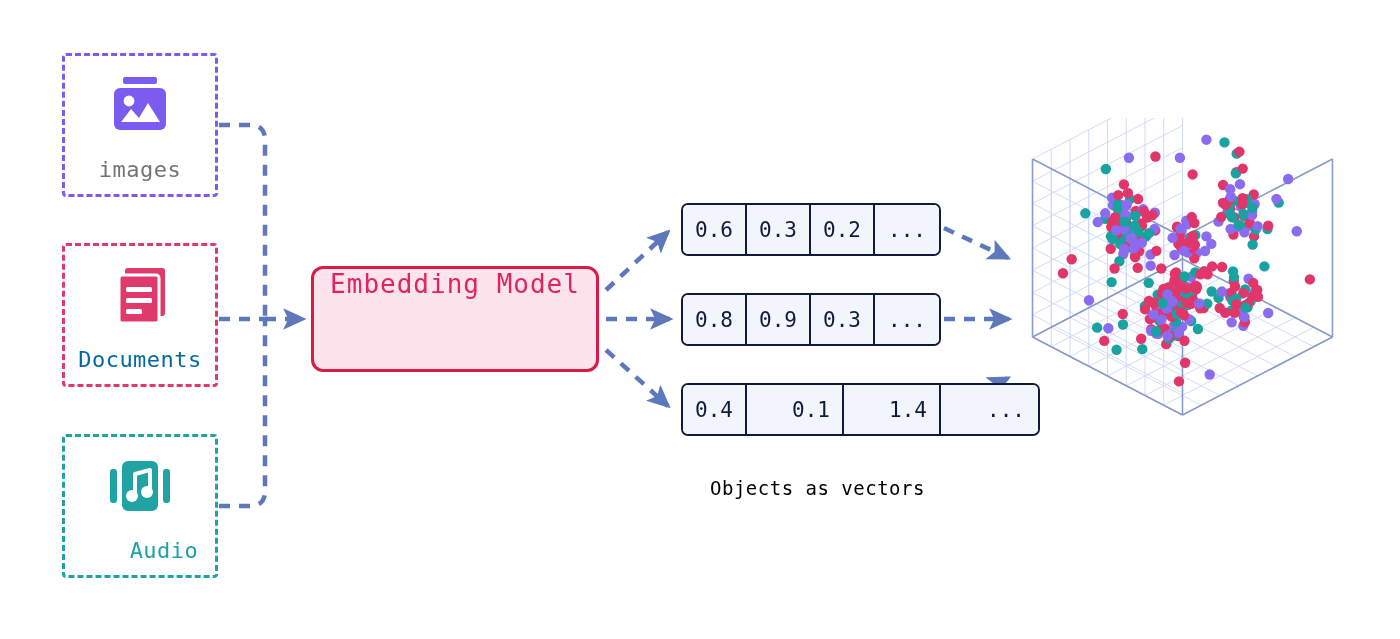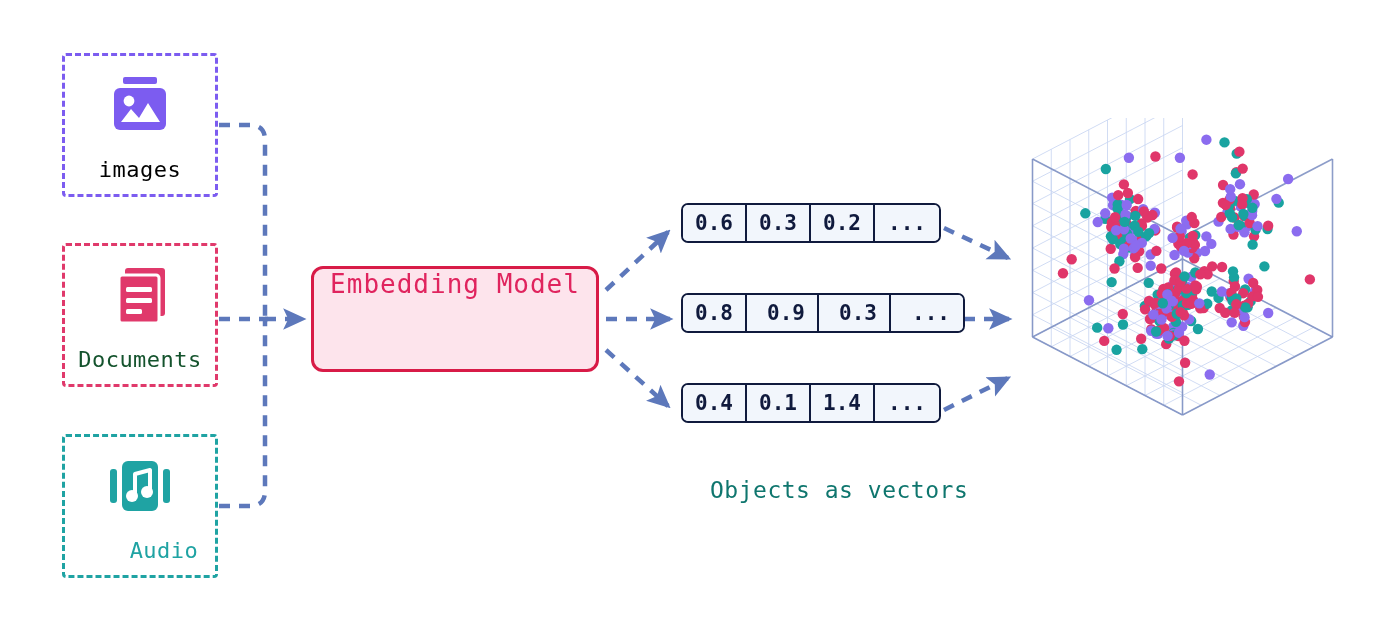--- a/index.html
+++ b/index.html
@@ -61,39 +61,38 @@
   }
 
   
   .vec-row {
     display: flex;
     box-sizing: border-box;
     border: 2px solid #101a3d;
     border-radius: 7px;
     background: #f2f6fc;
     overflow: hidden;
-    height: 40px;
-    font-weight: bold;
+    height: 53px;
   }
   .vec-cell {
     width: 64px;
     display: flex;
     align-items: center;
     justify-content: center;
     font-size: 21px;
     color: #101a3d;
     border-right: 2px solid #101a3d;
     box-sizing: border-box;
     background: #f2f6fc;
   }
   .vec-cell:last-child { border-right: none; }
 
   #vec-caption {
-    font-size: 23px;
-    color: #0f766e;
+    font-size: 19px;
+    color: #000000;
     letter-spacing: 0.5px;
     white-space: nowrap;
   }
 
   svg { display: block; }
 </style>
 </head>
 <body>
 
 <div id="stage">
@@ -124,34 +123,34 @@
 
   <div class="abs src-box" style="left:62px; top:53px; width:156px; height:144px; border-color:#7c5cf0;">
     <div class="icon-wrap">
       <svg width="62" height="58" viewBox="0 0 62 58">
         <rect x="14" y="1" width="34" height="7" rx="2" fill="#7c5cf0"></rect>
         <rect x="5" y="12" width="52" height="42" rx="6" fill="#7c5cf0"></rect>
         <circle cx="20" cy="25" r="5.4" fill="#ffffff"></circle>
         <path d="M 12 46 L 22 33 L 30 42 L 39 27 L 51 46 Z" fill="#ffffff"></path>
       </svg>
     </div>
-    <div class="src-label" style="color:#000000;">images</div>
+    <div class="src-label" style="color:#737373;">images</div>
   </div>
 
   <div class="abs src-box" style="left:62px; top:243px; width:156px; height:144px; border-color:#e0396b;">
     <div class="icon-wrap">
       <svg width="60" height="60" viewBox="0 0 60 60">
         <rect x="15" y="3" width="40" height="48" rx="3" fill="#e0396b"></rect>
         <rect x="9" y="10" width="40" height="48" rx="3" fill="#e0396b" stroke="#ffffff" stroke-width="3"></rect>
         <rect x="16" y="22" width="26" height="5" rx="1.5" fill="#ffffff"></rect>
         <rect x="16" y="33" width="26" height="5" rx="1.5" fill="#ffffff"></rect>
         <rect x="16" y="44" width="16" height="5" rx="1.5" fill="#ffffff"></rect>
       </svg>
     </div>
-    <div class="src-label" style="color:#14532d;">Documents</div>
+    <div class="src-label" style="color:#0369a1;">Documents</div>
   </div>
 
   <div class="abs src-box" style="left:62px; top:434px; width:156px; height:144px; border-color:#1fa3a3;">
     <div class="icon-wrap">
       <svg width="62" height="56" viewBox="0 0 62 56">
         <rect x="1" y="11" width="7" height="34" rx="3" fill="#1fa3a3"></rect>
         <rect x="54" y="11" width="7" height="34" rx="3" fill="#1fa3a3"></rect>
         <rect x="13" y="3" width="36" height="50" rx="6" fill="#1fa3a3"></rect>
         <path d="M 26 38 L 26 16 L 41 12 L 41 34" fill="none" stroke="#ffffff" stroke-width="4" stroke-linecap="round" stroke-linejoin="round"></path>
         <circle cx="23" cy="38" r="6" fill="#ffffff"></circle>
@@ -165,28 +164,28 @@
     <span id="model-label">Embedding Model</span>
   </div>
 
   <div class="abs vec-row" style="left:681px; top:203px;">
     <div class="vec-cell">0.6</div>
     <div class="vec-cell">0.3</div>
     <div class="vec-cell">0.2</div>
     <div class="vec-cell">...</div>
   </div>
 
-  <div class="abs vec-row" style="left:681px; top:293px;gap:8px;">
+  <div class="abs vec-row" style="left:681px; top:293px;">
     <div class="vec-cell">0.8</div>
     <div class="vec-cell">0.9</div>
     <div class="vec-cell">0.3</div>
     <div class="vec-cell">...</div>
   </div>
 
-  <div class="abs vec-row" style="left:681px; top:383px;">
+  <div class="abs vec-row" style="left:681px; top:383px;gap:33px;">
     <div class="vec-cell">0.4</div>
     <div class="vec-cell">0.1</div>
     <div class="vec-cell">1.4</div>
     <div class="vec-cell">...</div>
   </div>
 
   <div class="abs" id="vec-caption" style="left:710px; top:477px;">Objects as vectors</div>
 
   <svg class="abs" id="cube" style="left:1005px; top:118px;" width="355" height="410" viewBox="0 0 355 410">
       <line x1="177.50" y1="297.00" x2="27.50" y2="219.00" stroke="#c9d6f2" stroke-width="1" opacity="0.85"></line>

